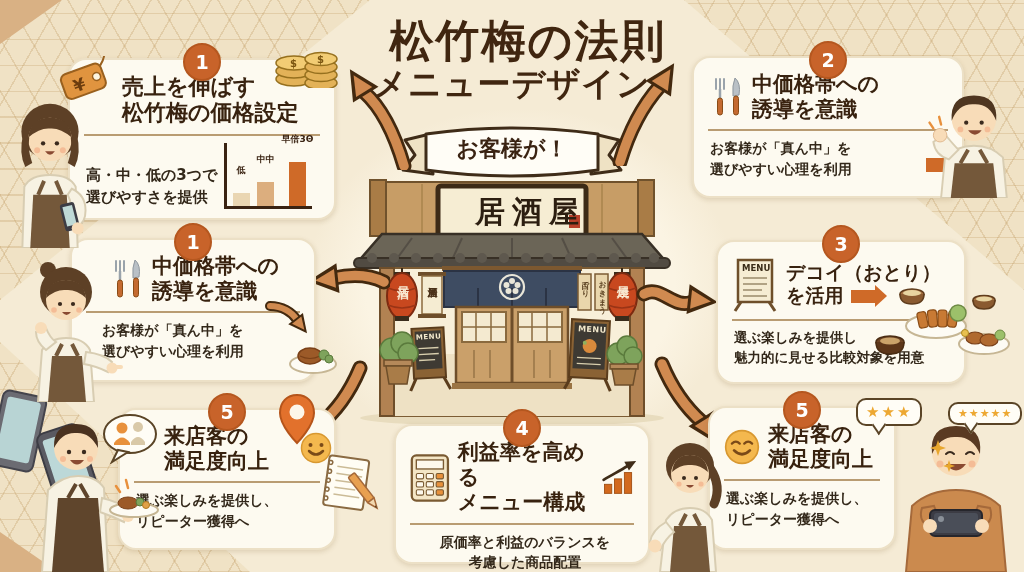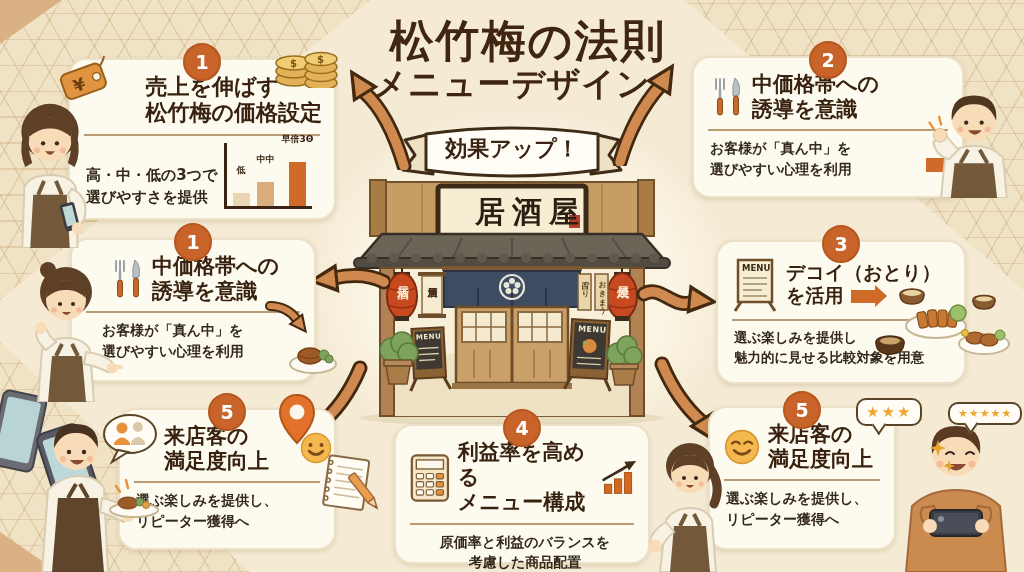--- a/index.html
+++ b/index.html
@@ -34,21 +34,21 @@
   .badge{position:absolute;top:-17px;left:50%;transform:translateX(-50%);width:34px;height:34px;
          border-radius:50%;background:#c8632a;border:2px solid #b5571f;color:#fff;font-weight:bold;
          font-size:19px;display:flex;align-items:center;justify-content:center;z-index:4;}
   .c-head{display:flex;align-items:center;gap:8px;padding:14px 12px 2px 14px;}
   .c-titles{line-height:1.2;}
   .c-t{font-weight:bold;color:#38220f;}
   .divider{height:2px;background:#b99c72;margin:5px 14px;}
   .c-d{font-weight:bold;color:#33281a;line-height:1.45;}
   #c1{left:68px;top:58px;width:264px;height:158px;}
   #c1 .c-t{font-size:22px;}
-  #c1 .c-head{padding-left:52px;justify-content:flex-end;}
+  #c1 .c-head{padding-left:52px;}
   #c2{left:692px;top:56px;width:268px;height:138px;}
   #c3{left:70px;top:238px;width:242px;height:140px;}
   #c4{left:716px;top:240px;width:246px;height:140px;}
   #c5{left:118px;top:408px;width:214px;height:138px;}
   #c6{left:394px;top:424px;width:252px;height:136px;}
   #c7{left:708px;top:406px;width:184px;height:140px;}
   #c2 .c-t,#c3 .c-t,#c6 .c-t{font-size:21px;}
   #c4 .c-t{font-size:19px;}
   #c5 .c-t,#c7 .c-t{font-size:21px;}
   .c-d{font-size:14px;}
@@ -100,21 +100,21 @@
 
   <div class="abs h1">松竹梅の法則</div>
   <div class="abs h2">メニューデザイン</div>
 
   <div class="abs ribbon">
     <svg width="224" height="62" viewBox="0 0 224 62">
       <path d="M30,12 L5,18 L15,33 L3,48 L33,52 Z" fill="#efe2c4" stroke="#3f2c18" stroke-width="3" stroke-linejoin="round"></path>
       <path d="M194,12 L219,18 L209,33 L221,48 L191,52 Z" fill="#efe2c4" stroke="#3f2c18" stroke-width="3" stroke-linejoin="round"></path>
       <path d="M26,12 Q112,0 198,12 L198,48 Q112,60 26,48 Z" fill="#fffdf6" stroke="#3f2c18" stroke-width="3" stroke-linejoin="round"></path>
     </svg>
-    <div class="ribbon-label">効果アップ！</div>
+    <div class="ribbon-label">お客様が！</div>
   </div>
 
   <div class="abs" style="left:328px;top:66px;z-index:2;">
     <svg width="86" height="104" viewBox="0 0 86 104">
         <path class="ao" d="M76,100 C66,66 54,42 36,26"></path>
         <path class="af" d="M76,100 C66,66 54,42 36,26"></path>
         <g transform="translate(33,21) rotate(-32)">
           <polygon class="hd" points="0,-21 -15,9 15,9"></polygon>
           <polygon class="hf" points="0,-14 -9.5,6 9.5,6"></polygon>
         </g>

